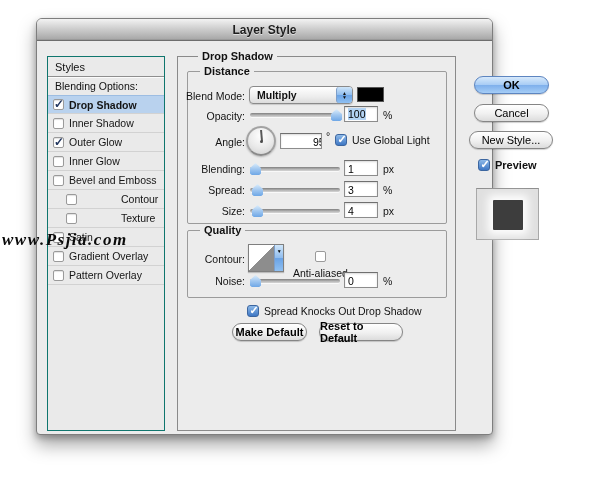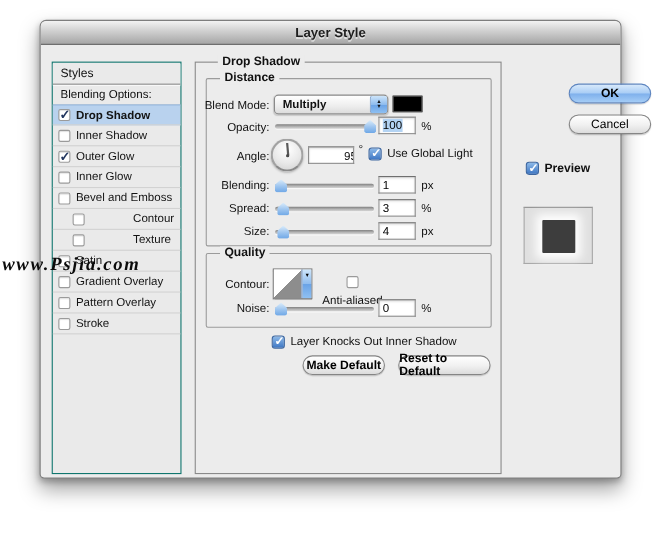--- a/index.html
+++ b/index.html
@@ -1,20 +1,20 @@
 <!DOCTYPE html>
 <html><head>
 <meta charset="utf-8">
 <style>
   * { margin:0; padding:0; box-sizing:border-box; }
   html,body { width:600px; height:489px; background:#fff; font-family:"Liberation Sans", sans-serif; overflow:hidden; }
   .stage { position:relative; width:600px; height:489px; background:#fff; }
 
   
-  .window { position:absolute; left:36px; top:18px; width:529px; height:417px;
+  .window { position:absolute; left:36px; top:18px; width:457px; height:417px;
     border:1px solid #7e7e7e; border-radius:6px 6px 4px 4px;
     background:#ececec; box-shadow:0 10px 18px rgba(0,0,0,.35), 0 3px 6px rgba(0,0,0,.25); }
   .titlebar { position:absolute; left:0; top:0; right:0; height:22px;
     background:linear-gradient(#f3f3f3, #cfcfcf 45%, #a9a9a9 95%, #8d8d8d);
     border-bottom:1px solid #6e6e6e; border-radius:5px 5px 0 0;
     display:flex; align-items:center; justify-content:center; }
   .titlebar .title { font-size:12px; font-weight:bold; color:#1e1e1e; text-shadow:0 1px 0 rgba(255,255,255,.55); }
   .content { position:absolute; left:0; top:22px; right:0; bottom:0; }
 
   
@@ -78,21 +78,21 @@
 
   .contour-swatch { position:absolute; width:36px; height:28px; border:1px solid #7f7f7f;
     display:flex; box-shadow:0 1px 1px rgba(0,0,0,.2); }
   .contour-thumb { width:27px; height:100%; background:linear-gradient(135deg, #ffffff 49.5%, #8d8d8d 50%); }
   .contour-arrow { width:9px; height:100%; background:linear-gradient(#cfe6fa, #8fbcee 50%, #6aa3e6 52%, #8fc0f2);
     border-left:1px solid #7d9ec9; display:flex; align-items:flex-start; justify-content:center;
     font-size:5px; color:#000; padding-top:3px; }
 
   .pill { position:absolute; height:18px; border:1px solid #858585; border-radius:9px;
     background:linear-gradient(#ffffff, #f0f0f0 55%, #dcdcdc); font-size:11px; color:#000;
-    display:flex; align-items:center; justify-content:center; box-shadow:0 1px 1px rgba(0,0,0,.18);margin-left:43px; }
+    display:flex; align-items:center; justify-content:center; box-shadow:0 1px 1px rgba(0,0,0,.18); }
   .pill.primary { background:linear-gradient(#d7e9fb, #a9cdf5 48%, #7fb0ec 52%, #a5cdf6);
     border-color:#5d85c0; font-weight:bold; }
   .pill.bold { font-weight:bold; }
 
   .check-row { position:absolute; display:flex; align-items:center; gap:5px; font-size:10.5px; color:#111; }
   .check-row.boldlabel { font-weight:bold; font-size:11px; }
 
   .preview-box { position:absolute; left:439px; top:147px; width:63px; height:52px;
     background:#e0e0e0; border:1px solid #a8a8a8; border-top-color:#8f8f8f; }
   .preview-inner { position:absolute; left:16px; top:11px; width:30px; height:30px; background:#3d3d3d;
@@ -152,24 +152,20 @@
           <span class="cb"></span>
           <span class="sb-label">Satin</span>
         </div>
         <div class="sb-row">
           <span class="cb"></span>
           <span class="sb-label">Gradient Overlay</span>
         </div>
         <div class="sb-row">
           <span class="cb"></span>
           <span class="sb-label">Pattern Overlay</span>
-        </div>
-        <div class="sb-row">
-          <span class="cb"></span>
-          <span class="sb-label">Stroke</span>
         </div>
       </div>
 
       <div class="panel">
         <span class="grouplabel" style="left:20px;">Drop Shadow</span>
 
         <div class="groupbox" style="left:9px; top:14px; width:260px; height:153px;">
           <span class="grouplabel" style="left:12px;">Distance</span>
         </div>
 
@@ -234,30 +230,31 @@
         </div>
 
         <div class="flabel" style="left:3px; top:218px;">Noise:</div>
         <div class="slider-track" style="left:72px; top:222px; width:90px;"></div>
         <div class="knob" style="left:72px; top:218px;"></div>
         <input class="field" style="left: 166px; top: 215px; width: 34px;" value="0">
         <div class="unit" style="left:205px; top:218px;">%</div>
 
         <div class="check-row" style="left:69px; top:248px;">
           <span class="cb-blue"></span>
-          <span>Layer Knocks Out Inner Shadow</span>
+          <span>Spread Knocks Out Drop Shadow</span>
         </div>
         <div class="pill bold" style="left:54px; top:266px; width:75px;">Make Default</div>
         <div class="pill bold" style="left:141px; top:266px; width:84px;">Reset to Default</div>
       </div>
 
       <div class="pill primary" style="left:437px; top:35px; width:75px;">OK</div>
       <div class="pill" style="left:437px; top:63px; width:75px;">Cancel</div>
-
-      <div class="check-row boldlabel" style="left:441px; top:106px;">
+      <div class="pill" style="left:432px; top:90px; width:84px;">New Style...</div>
+
+      <div class="check-row boldlabel" style="left:441px; top:118px;">
         <span class="cb-blue"></span>
         <span>Preview</span>
       </div>
 
       <div class="preview-box">
         <div class="preview-inner"></div>
       </div>
 
     </div>
   </div>

